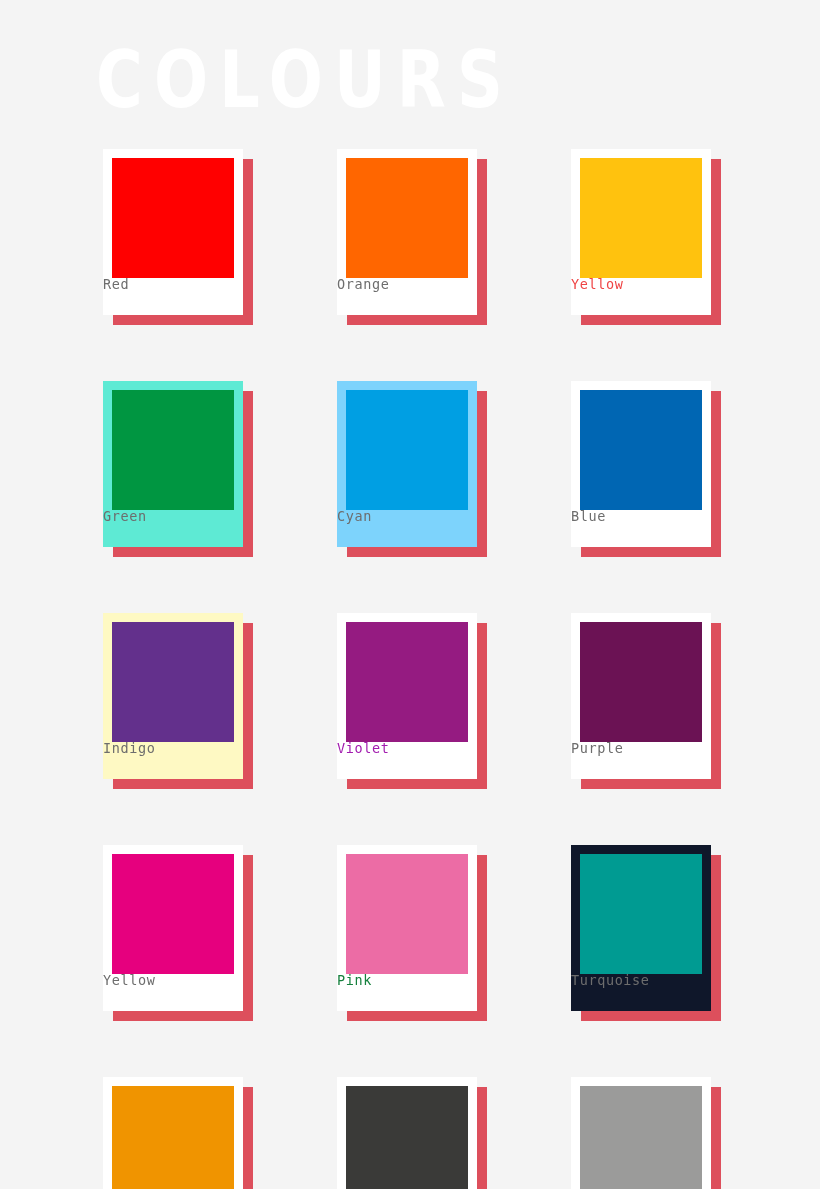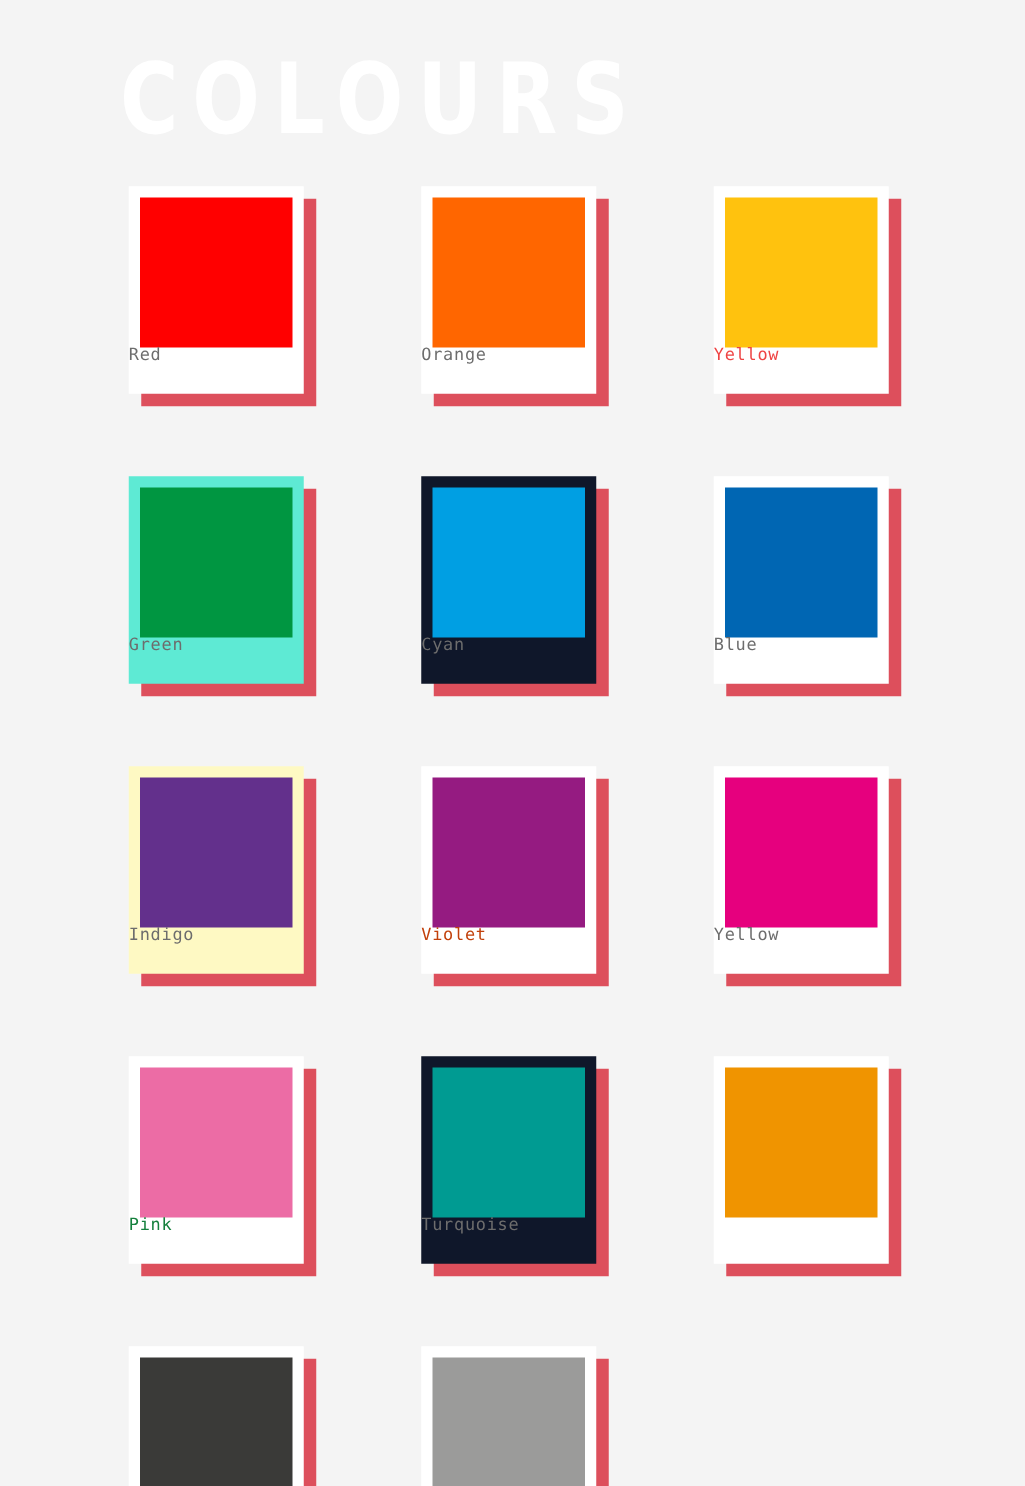--- a/index.html
+++ b/index.html
@@ -128,21 +128,21 @@
       </div>
       <div class="card">
         <div class="card-shade" style="background: rgb(221, 79, 92);"></div>
         <div class="card-body" style="background: #5eead4;">
           <div class="swatch" style="background: rgb(0, 150, 65);"></div>
           <div class="card-label" style="color: rgb(109, 109, 109);">Green</div>
         </div>
       </div>
       <div class="card">
         <div class="card-shade" style="background: rgb(221, 79, 92);"></div>
-        <div class="card-body" style="background: #0f172a;">
+        <div class="card-body" style="background: #7dd3fc;">
           <div class="swatch" style="background: rgb(0, 159, 227);"></div>
           <div class="card-label" style="color: rgb(109, 109, 109);">Cyan</div>
         </div>
       </div>
       <div class="card">
         <div class="card-shade" style="background: rgb(221, 79, 92);"></div>
         <div class="card-body" style="background: rgb(255, 255, 255);">
           <div class="swatch" style="background: rgb(0, 102, 179);"></div>
           <div class="card-label" style="color: rgb(109, 109, 109);">Blue</div>
         </div>
@@ -151,21 +151,28 @@
         <div class="card-shade" style="background: rgb(221, 79, 92);"></div>
         <div class="card-body" style="background: #fef9c3;">
           <div class="swatch" style="background: rgb(99, 48, 140);"></div>
           <div class="card-label" style="color: rgb(109, 109, 109);">Indigo</div>
         </div>
       </div>
       <div class="card">
         <div class="card-shade" style="background: rgb(221, 79, 92);"></div>
         <div class="card-body" style="background: rgb(255, 255, 255);">
           <div class="swatch" style="background: rgb(149, 27, 129);"></div>
-          <div class="card-label" style="color: #c2410c;">Violet</div>
+          <div class="card-label" style="color: #a21caf;">Violet</div>
+        </div>
+      </div>
+      <div class="card">
+        <div class="card-shade" style="background: rgb(221, 79, 92);"></div>
+        <div class="card-body" style="background: rgb(255, 255, 255);">
+          <div class="swatch" style="background: rgb(107, 18, 84);"></div>
+          <div class="card-label" style="color: rgb(109, 109, 109);">Purple</div>
         </div>
       </div>
       <div class="card">
         <div class="card-shade" style="background: rgb(221, 79, 92);"></div>
         <div class="card-body" style="background: rgb(255, 255, 255);">
           <div class="swatch" style="background: rgb(230, 0, 126);"></div>
           <div class="card-label" style="color: rgb(109, 109, 109);">Yellow</div>
         </div>
       </div>
       <div class="card">

